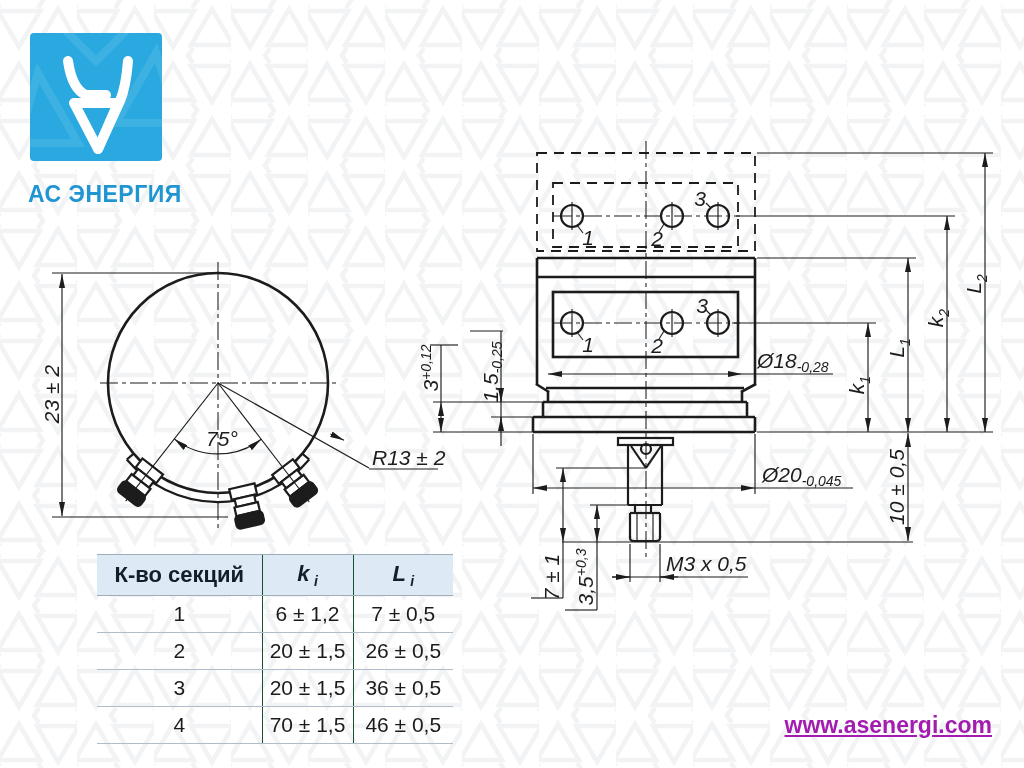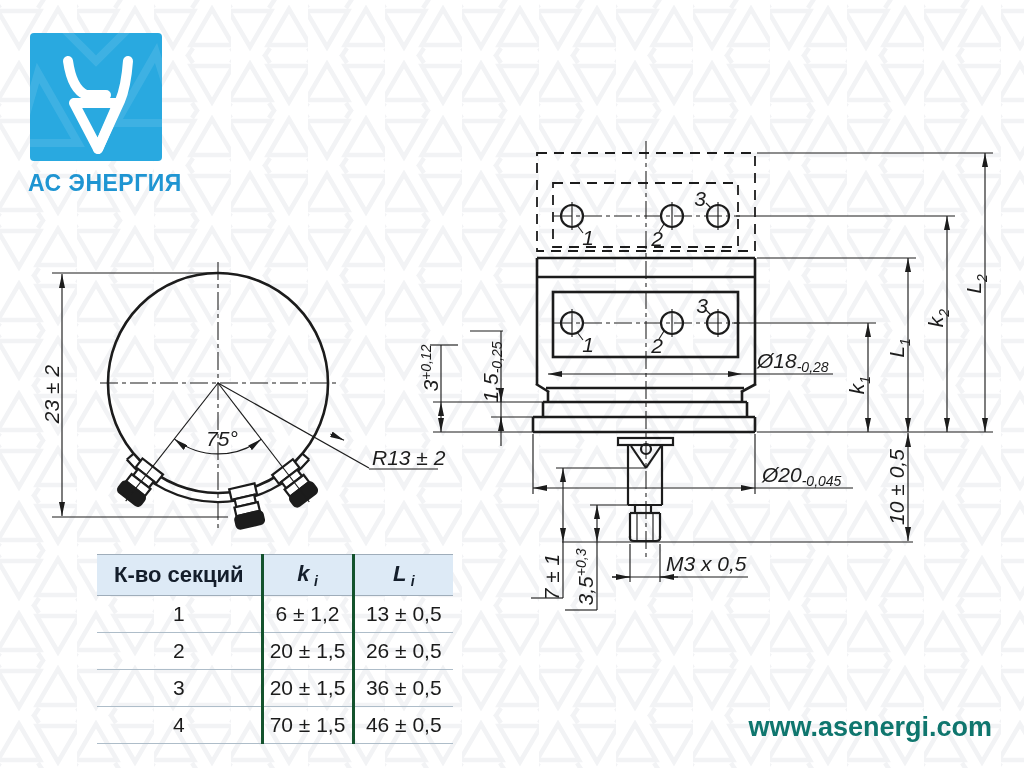--- a/index.html
+++ b/index.html
@@ -5,21 +5,21 @@
   html,body{margin:0;padding:0;}
   body{
     width:1024px;height:768px;position:relative;overflow:hidden;background:#ffffff;
     font-family:"Liberation Sans", sans-serif;
   }
   #watermark{position:absolute;left:0;top:0;z-index:0;}
   #drawing{position:absolute;left:0;top:0;z-index:2;}
   
   #logo{position:absolute;left:28px;top:33px;width:140px;z-index:3;}
   #logo .caption{
-    margin-top:3px;text-align:center;font-weight:bold;font-size:23px;letter-spacing:.5px;
+    margin-top:14px;text-align:center;font-weight:bold;font-size:23px;letter-spacing:.5px;
     color:#1f95d2;white-space:nowrap;
   }
   
   #title{
     position:absolute;left:318px;top:22px;width:515px;z-index:3;text-align:center;
     font-size:21px;line-height:27px;color:#141414;
   }
   
   #spec-table{
     position:absolute;left:97px;top:554px;z-index:3;border-collapse:collapse;table-layout:fixed;
@@ -28,27 +28,27 @@
   #spec-table col.c1{width:165px}
   #spec-table col.c2{width:91px}
   #spec-table col.c3{width:100px}
   #spec-table th{
     background:#ddeaf6;font-size:22px;font-weight:bold;color:#141e2b;height:38px;
     border-top:1px solid #9fadba;border-bottom:1px solid #9fadba;
   }
   #spec-table td{
     font-size:21px;text-align:center;height:34px;border-bottom:1px solid #aebdc9;
   }
-  #spec-table th + th, #spec-table td + td{border-left:3px solid #14532d;}
+  #spec-table th + th, #spec-table td + td{border-left:1px solid #14532d;}
   #spec-table .ital{font-style:italic;}
   #spec-table sub{font-size:14px;font-style:italic;}
   
   #website{
-    position:absolute;right:32px;top:712px;z-index:3;font-size:27px;font-weight:bold;
-    color:#0f766e;white-space:nowrap;
+    position:absolute;right:32px;top:712px;z-index:3;font-size:23px;font-weight:bold;
+    color:#a21caf;white-space:nowrap;text-decoration:underline;
   }
   
   .thick{stroke:#1c1c1c;stroke-width:2.6;fill:none;}
   .med{stroke:#1c1c1c;stroke-width:2.2;fill:none;}
   .thin{stroke:#1c1c1c;stroke-width:1.15;fill:none;}
   .ghost{stroke:#1c1c1c;stroke-width:1.8;fill:none;stroke-dasharray:10 7;}
   .cline{stroke:#1c1c1c;stroke-width:1.05;fill:none;stroke-dasharray:18 4 4 4;}
   .terminal rect{fill:#ffffff;stroke:#1c1c1c;stroke-width:2.2;}
   .terminal rect.cap{fill:#1c1c1c;}
   text.dim{font-family:"Liberation Sans", sans-serif;font-style:italic;font-size:21px;fill:#1c1c1c;}
@@ -293,21 +293,21 @@
     <tr>
       <th>К-во секций</th>
       <th><span class="ital">k</span> <sub>i</sub></th>
       <th><span class="ital">L</span> <sub>i</sub></th>
     </tr>
   </thead>
   <tbody>
     <tr>
       <td>1</td>
       <td>6 ± 1,2</td>
-      <td>13 ± 0,5</td>
+      <td>7 ± 0,5</td>
     </tr>
     <tr>
       <td>2</td>
       <td>20 ± 1,5</td>
       <td>26 ± 0,5</td>
     </tr>
     <tr>
       <td>3</td>
       <td>20 ± 1,5</td>
       <td>36 ± 0,5</td>

